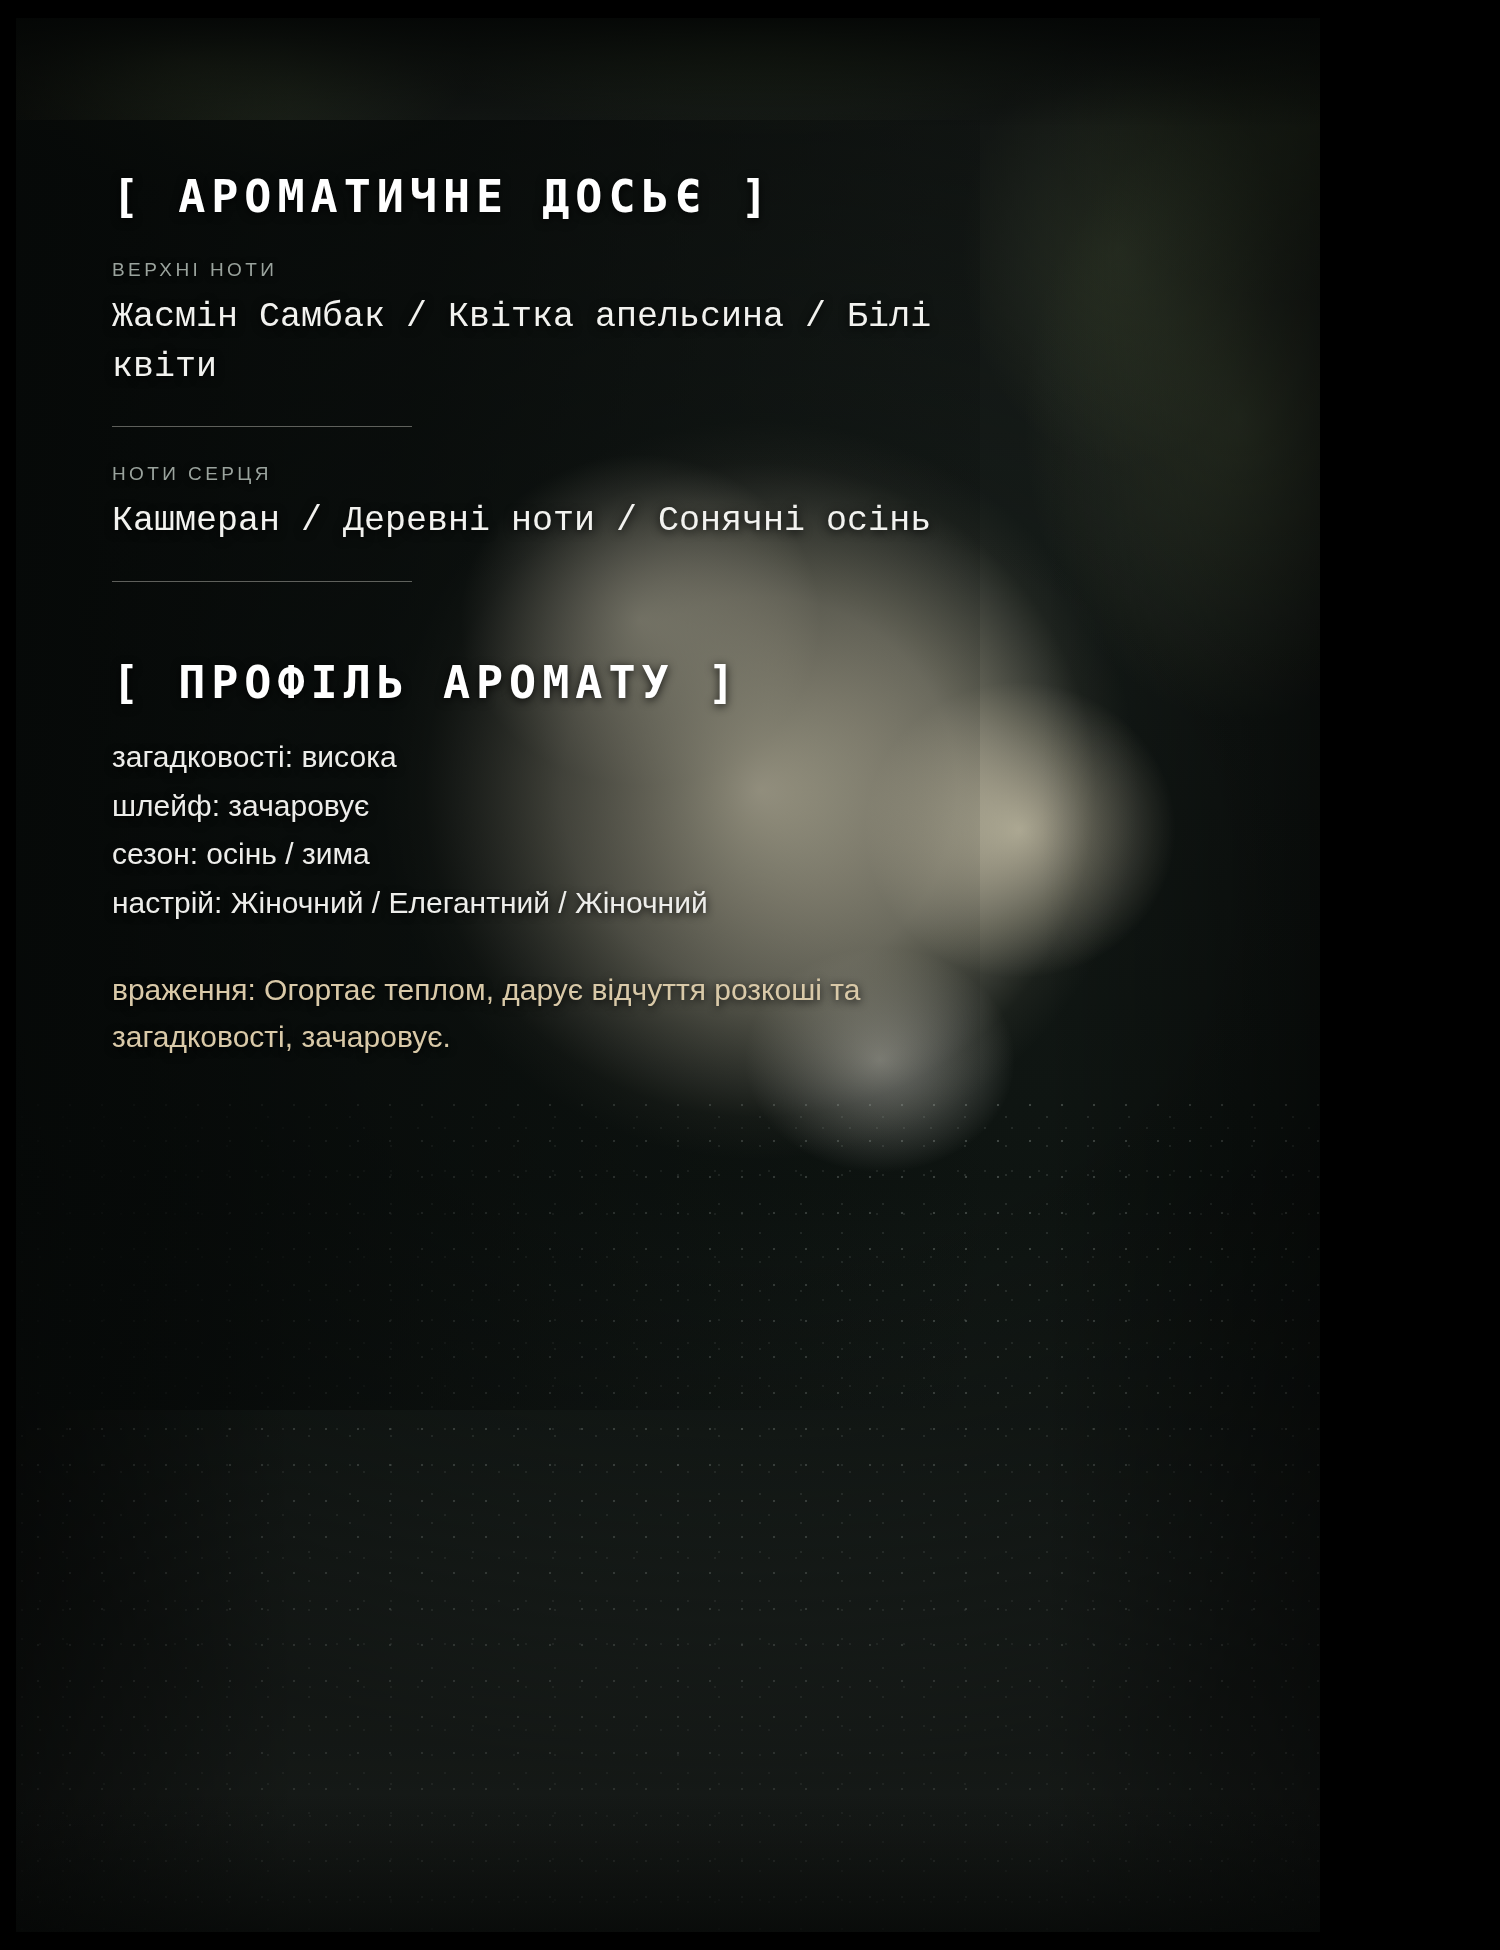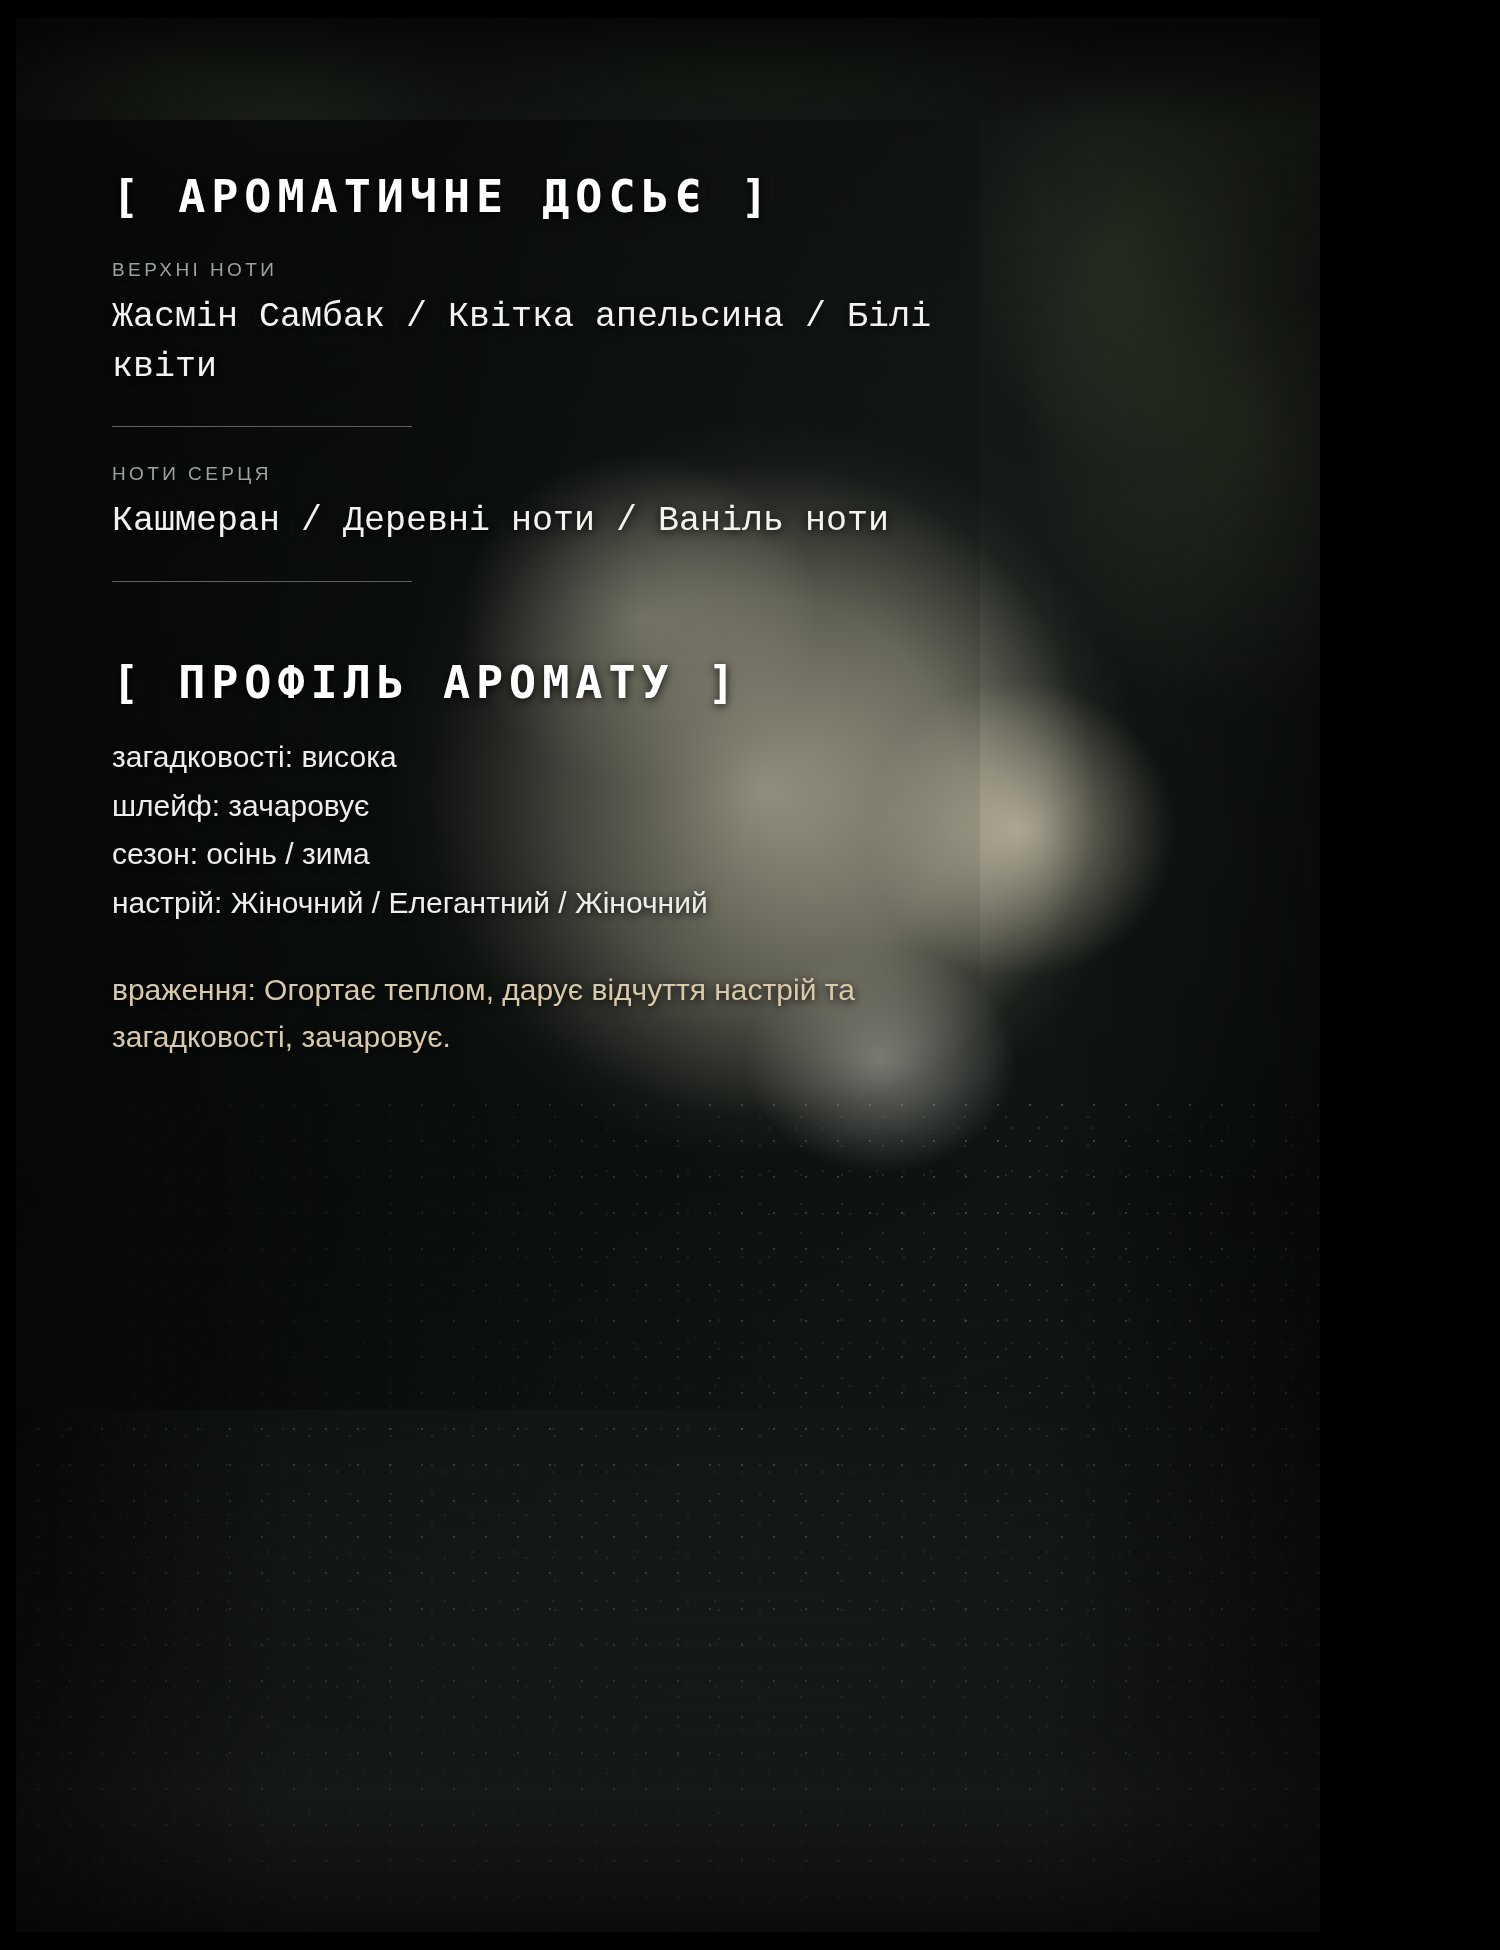--- a/index.html
+++ b/index.html
@@ -189,30 +189,30 @@
     <div class="section-heading">[  АРОМАТИЧНЕ  ДОСЬЄ  ]</div>
 
     <div class="note-group">
       <div class="note-label">ВЕРХНІ НОТИ</div>
       <div class="note-value">Жасмін Самбак / Квітка апельсина / Білі квіти</div>
       <div class="rule"></div>
     </div>
 
     <div class="note-group">
       <div class="note-label">НОТИ СЕРЦЯ</div>
-      <div class="note-value">Кашмеран / Деревні ноти / Ваніль ноти</div>
+      <div class="note-value">Кашмеран / Деревні ноти / Сонячні осінь</div>
       <div class="rule"></div>
     </div>
 
 
     <div class="section-heading heading-profile">[  ПРОФІЛЬ  АРОМАТУ  ]</div>
 
     <div class="profile-list">
       <div class="profile-row">загадковості: висока</div>
       <div class="profile-row">шлейф: зачаровує</div>
       <div class="profile-row">сезон: осінь / зима</div>
       <div class="profile-row">настрій: Жіночний / Елегантний / Жіночний</div>
     </div>
 
-    <div class="impression">враження: Огортає теплом, дарує відчуття настрій та загадковості, зачаровує.</div>
+    <div class="impression">враження: Огортає теплом, дарує відчуття розкоші та загадковості, зачаровує.</div>
 
   </div>
 </div>
 
 </body></html>

